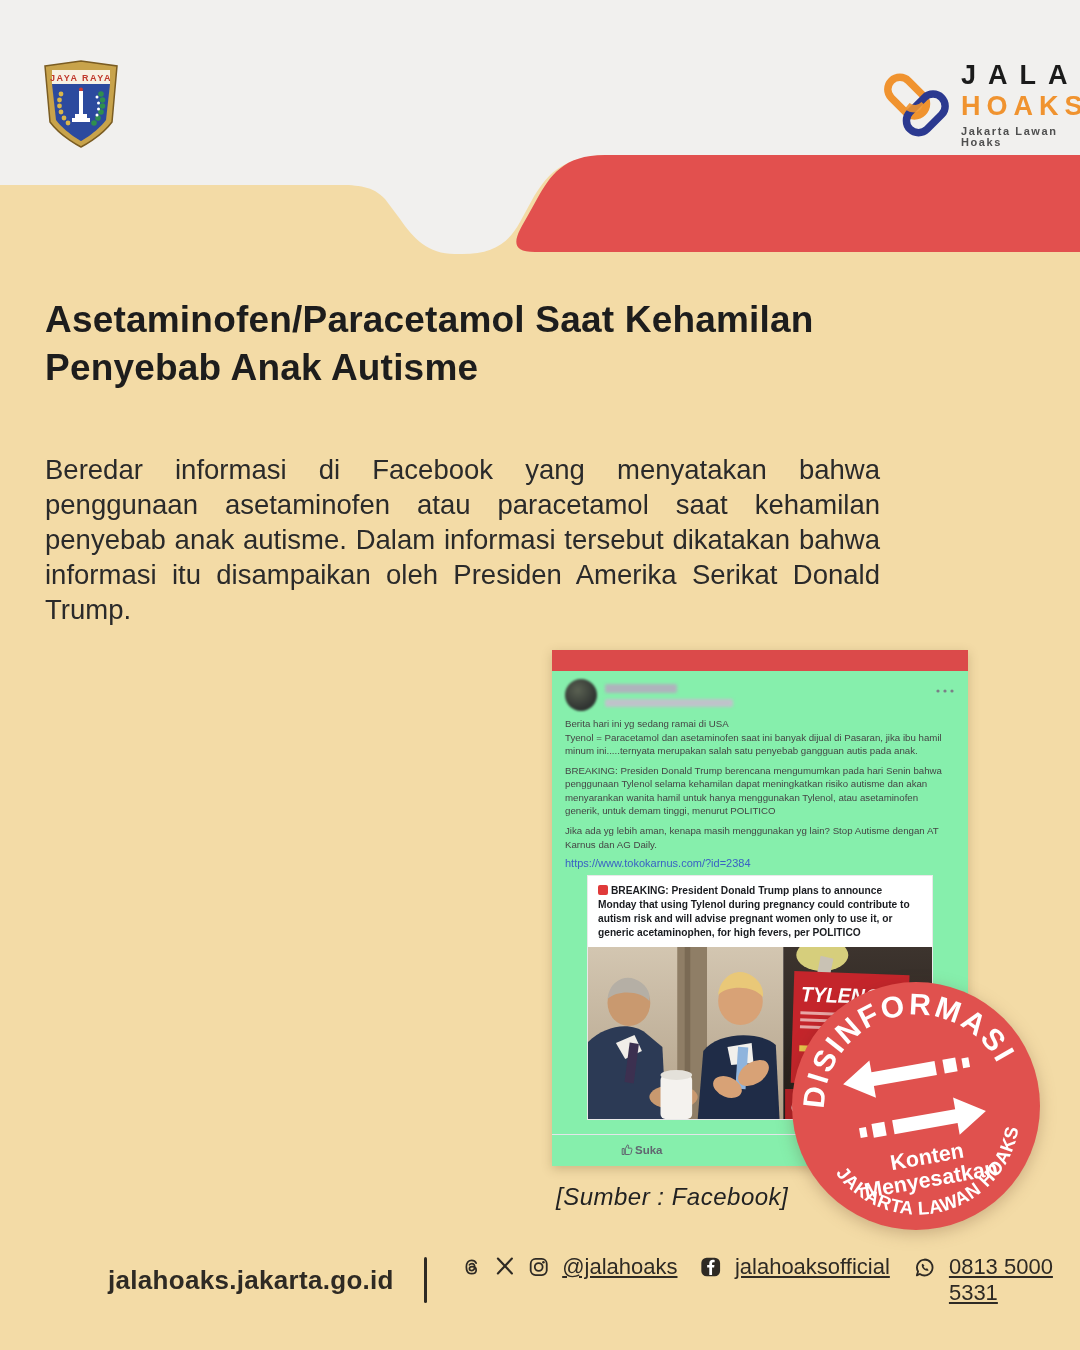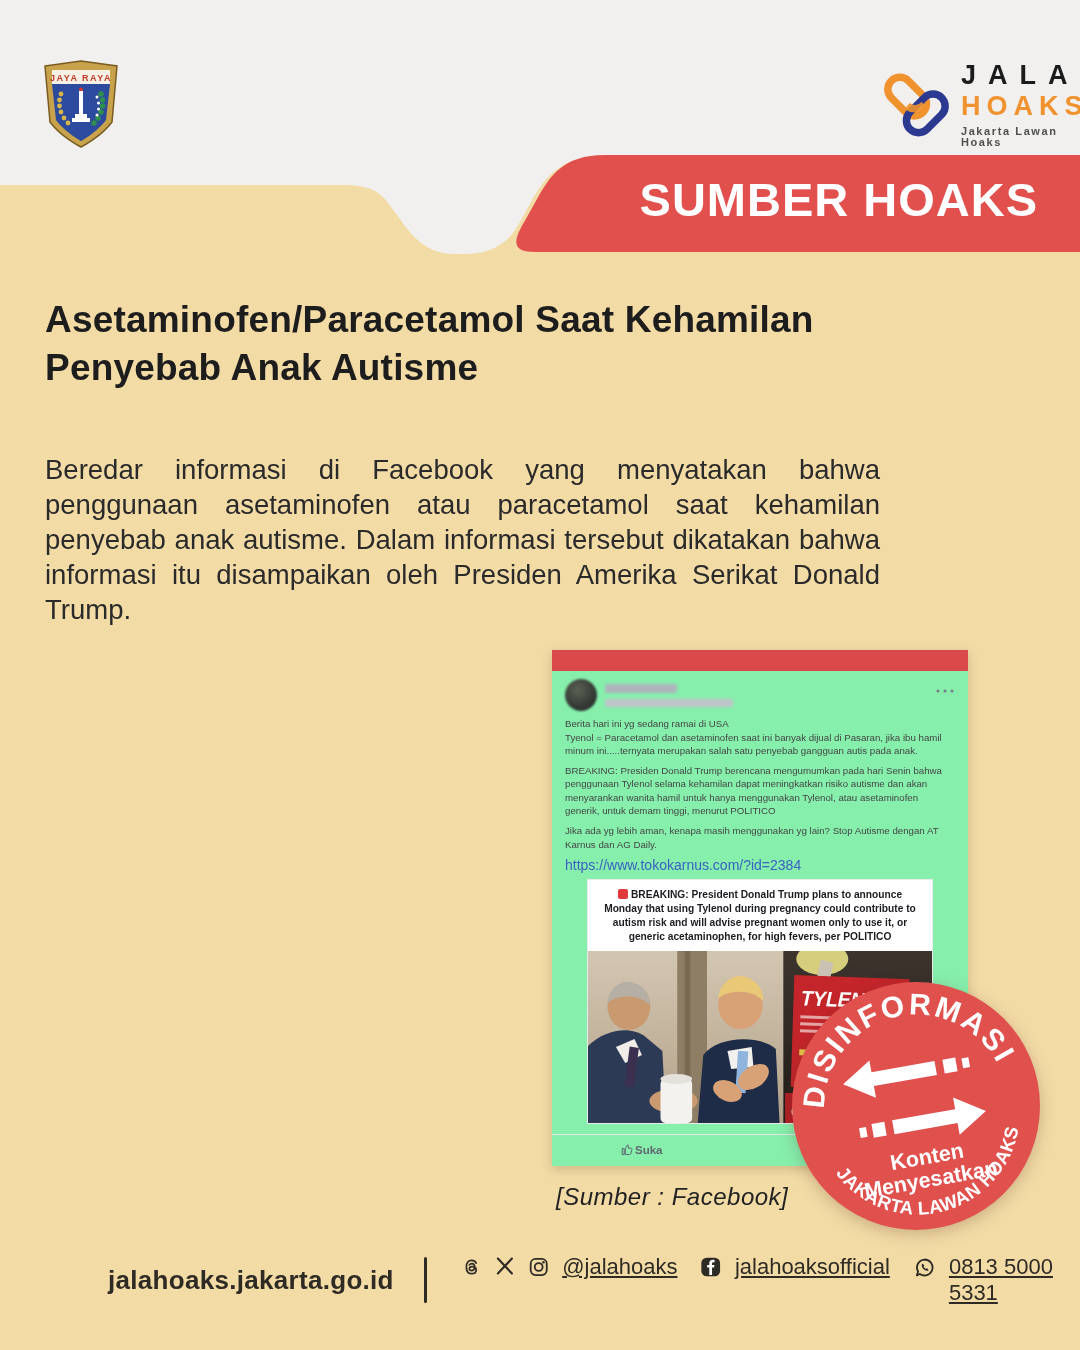--- a/index.html
+++ b/index.html
@@ -44,23 +44,23 @@
     filter:blur(1px); flex:0 0 auto;
   }
   .fb-names{margin-left:8px; flex:1;}
   .bar{background:#bfc3ca; border-radius:2px; filter:blur(1.6px);}
   .bar.name{width:72px; height:9px; margin-bottom:6px; background:#aeb3bc;}
   .bar.time{width:128px; height:8px;}
   .fb-more{color:#7a7f87; flex:0 0 auto; margin-top:-8px;}
   .fb-body{padding:2px 13px 0; flex:1 1 auto; overflow:hidden;}
   .fb-body p{margin:0 0 6px; font-size:9.7px; line-height:1.4; color:#454545;}
   .fb-body p.first{margin-bottom:0;}
-  .fb-link{font-size:14px; color:#3a61c4; margin:1px 0 6px;}
+  .fb-link{font-size:11px; color:#3a61c4; margin:1px 0 6px;}
   .fb-embed{margin:2px 22px 0; border:1px solid #e9e9e9; background:#fff;}
-  .fb-embed-text{padding:8px 10px 6px; font-size:10.2px; font-weight:600; line-height:1.38; color:#1a1c20;text-align:center;}
+  .fb-embed-text{padding:8px 10px 6px; font-size:10.2px; font-weight:600; line-height:1.38; color:#1a1c20;}
   .siren{display:inline-block; width:10px; height:10px; background:#e03a3a; border-radius:2px; margin-right:3px; vertical-align:-1px;}
   .fb-photo{display:block; width:100%; height:172px;}
   .fb-like-row{
     flex:0 0 auto; margin-top:auto; border-top:1px solid #e4e6ea;
     display:flex; align-items:center; padding:7px 0 9px 68px; 
   }
   .fb-like-label{font-size:11.5px; font-weight:600; color:#616770;}
   .caption{
     position:absolute; left:556px; top:1183px;
     font-size:24px; font-style:italic; color:#222222; letter-spacing:0.5px;
@@ -78,21 +78,20 @@
 </style>
 </head>
 <body>
 
 <div class="page">
 
   <svg class="header-svg" width="1080" height="270" viewBox="0 0 1080 270">
     <path d="M0,0 H1080 V155 H610 C560,155 545,178 532,200 L520,222 C508,244 492,254 462,254 L455,254 C428,254 413,238 400,219 L385,199 C373,186 358,185 338,185 L0,185 Z" fill="#F1F0EE"></path>
     <path d="M1080,155 L605,155 C563,155 550,176 537,199 L527,217 C518,233 505,252 535,252 L1080,252 Z" fill="#E2504E"></path>
   </svg>
-  <div class="banner-label">SUMBER HOAKS</div>
 
   <svg class="emblem" width="82" height="90" viewBox="0 0 82 90">
     <path d="M5,6 L41,1 L77,6 L72,62 C61,77 41,87 41,87 C41,87 21,77 10,62 Z" fill="#C8A34B" stroke="#7a5c22" stroke-width="1.5"></path>
     <rect x="12" y="10" width="58" height="14" fill="#F6F1E4"></rect>
     <text x="41" y="21" text-anchor="middle" font-size="9" font-weight="bold" letter-spacing="1.5" fill="#C0392B">JAYA RAYA</text>
     <path d="M12,24 L70,24 L66,60 C56,73 41,81 41,81 C41,81 26,73 16,60 Z" fill="#2C4A9E"></path>
     <circle cx="41" cy="29.5" r="2" fill="#D03A2E"></circle>
     <rect x="39" y="31" width="4" height="24" fill="#ffffff"></rect>
     <rect x="35" y="54" width="12" height="4" fill="#ffffff"></rect>
     <rect x="32" y="58" width="18" height="4" fill="#ffffff"></rect>

